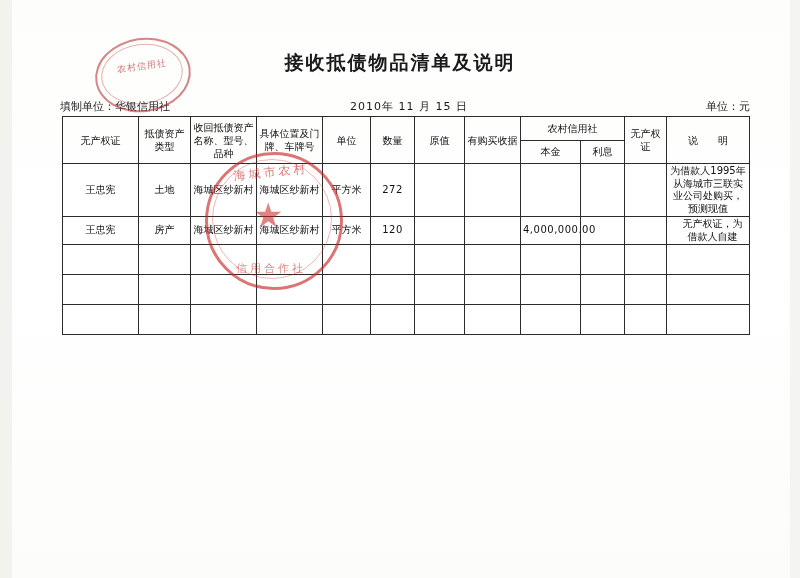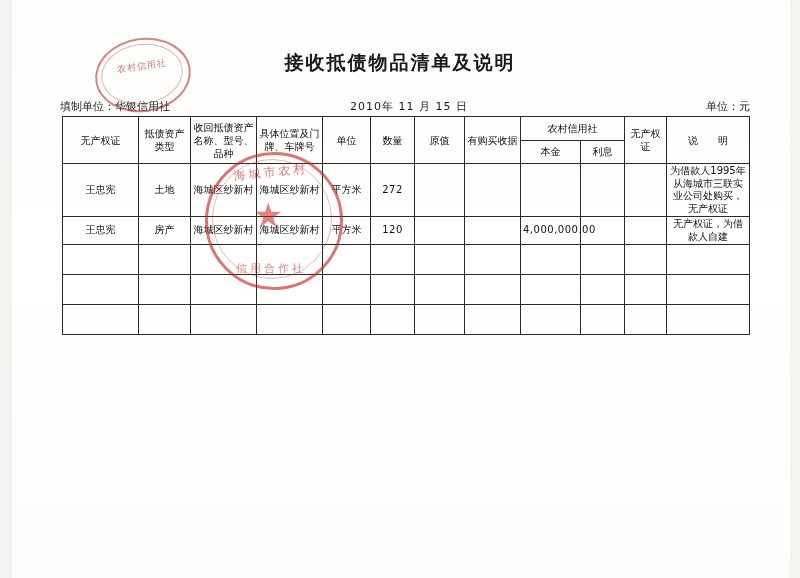--- a/index.html
+++ b/index.html
@@ -78,21 +78,21 @@
   .h-sub { height: 18px; }
   .row-data { height: 28px; }
   .row-empty { height: 30px; }
   .cell-note {
     font-size: 9.5px;
     line-height: 1.35;
     text-align: left;
     padding-left: 6px;
     padding-right: 4px;
   }
-  .cell-note.center { text-align: center; padding-left: 2px; }
+  .cell-note.center { text-align: center; padding-left: 11px; }
   .num { font-family: "DejaVu Sans Mono", "Liberation Mono", monospace; font-size: 9.5px; letter-spacing: 0.5px;}
   .small-loc { font-size: 9px; line-height: 1.2; }
 
   
   .stamp-top {
     position: absolute;
     left: 95px;
     top: 38px;
     width: 96px;
     height: 74px;
@@ -218,21 +218,21 @@
         <td>土地</td>
         <td class="small-loc">海城区纱新村</td>
         <td class="small-loc">海城区纱新村</td>
         <td>平方米</td>
         <td class="num">272</td>
         <td class="num"></td>
         <td class="num"></td>
         <td class="num"></td>
         <td class="num"></td>
         <td></td>
-        <td class="cell-note">为借款人1995年从海城市三联实业公司处购买，无产权证</td>
+        <td class="cell-note">为借款人1995年从海城市三联实业公司处购买，预测现值</td>
       </tr>
       <tr class="row-data">
         <td>王忠宪</td>
         <td>房产</td>
         <td class="small-loc">海城区纱新村</td>
         <td class="small-loc">海城区纱新村</td>
         <td>平方米</td>
         <td class="num">120</td>
         <td class="num"></td>
         <td class="num"></td>

